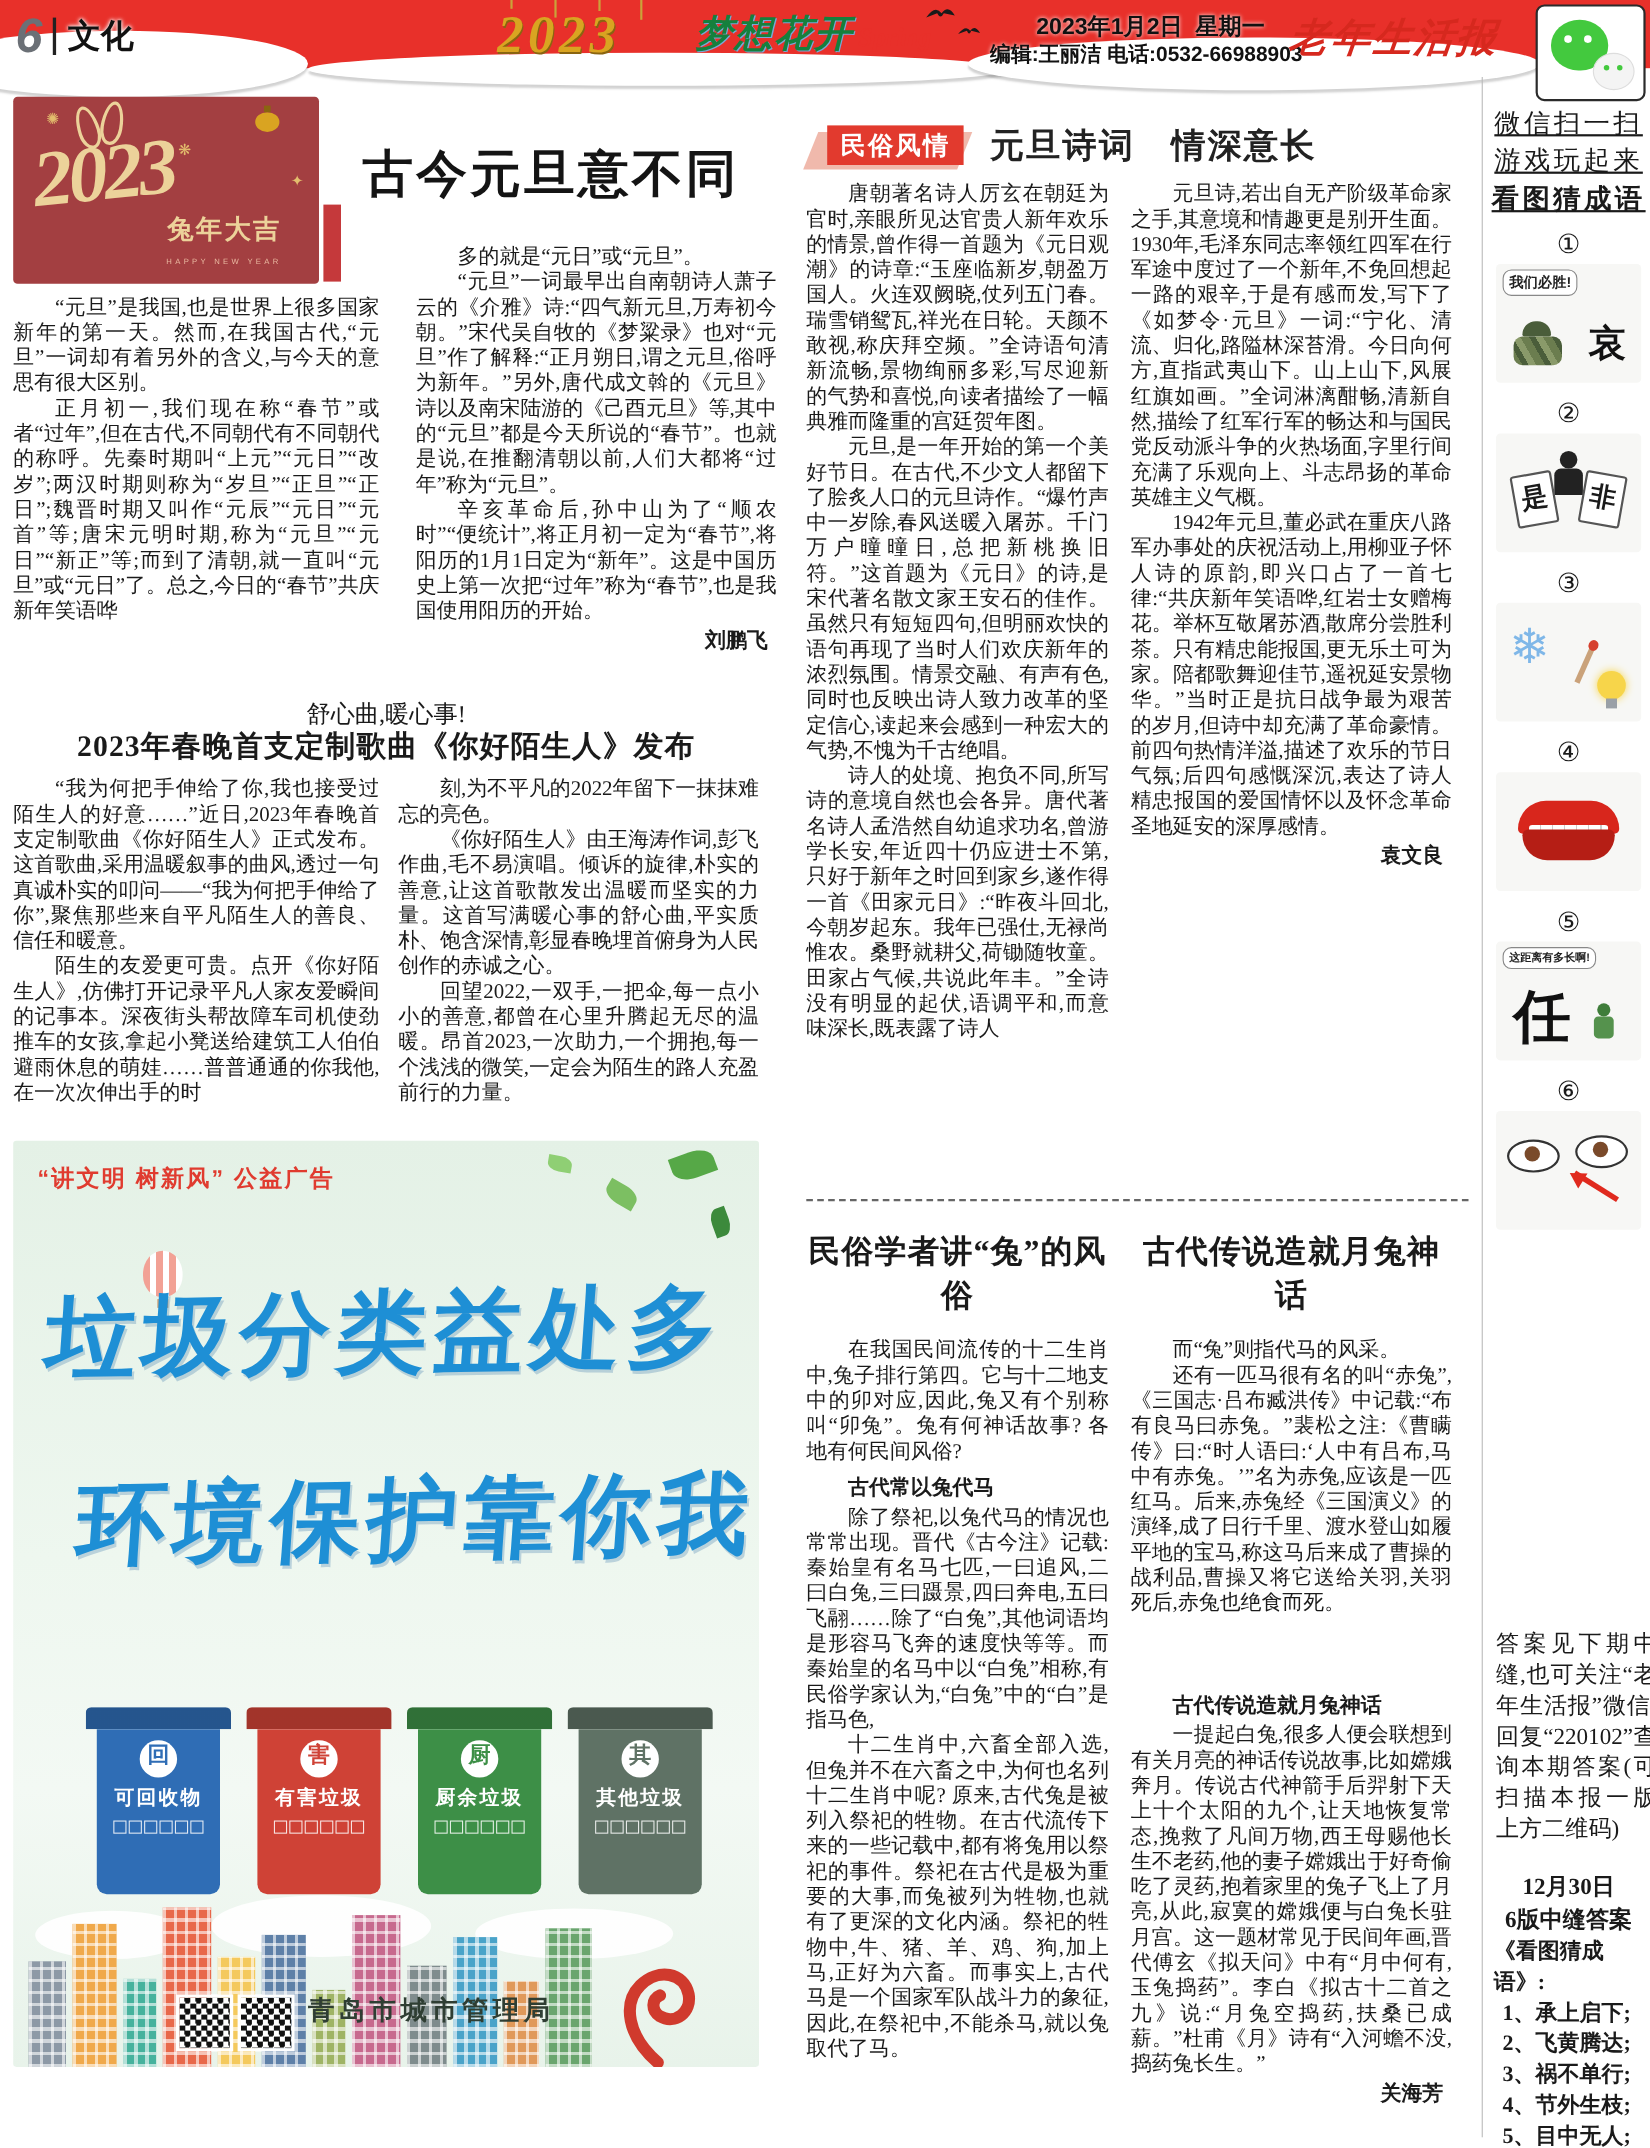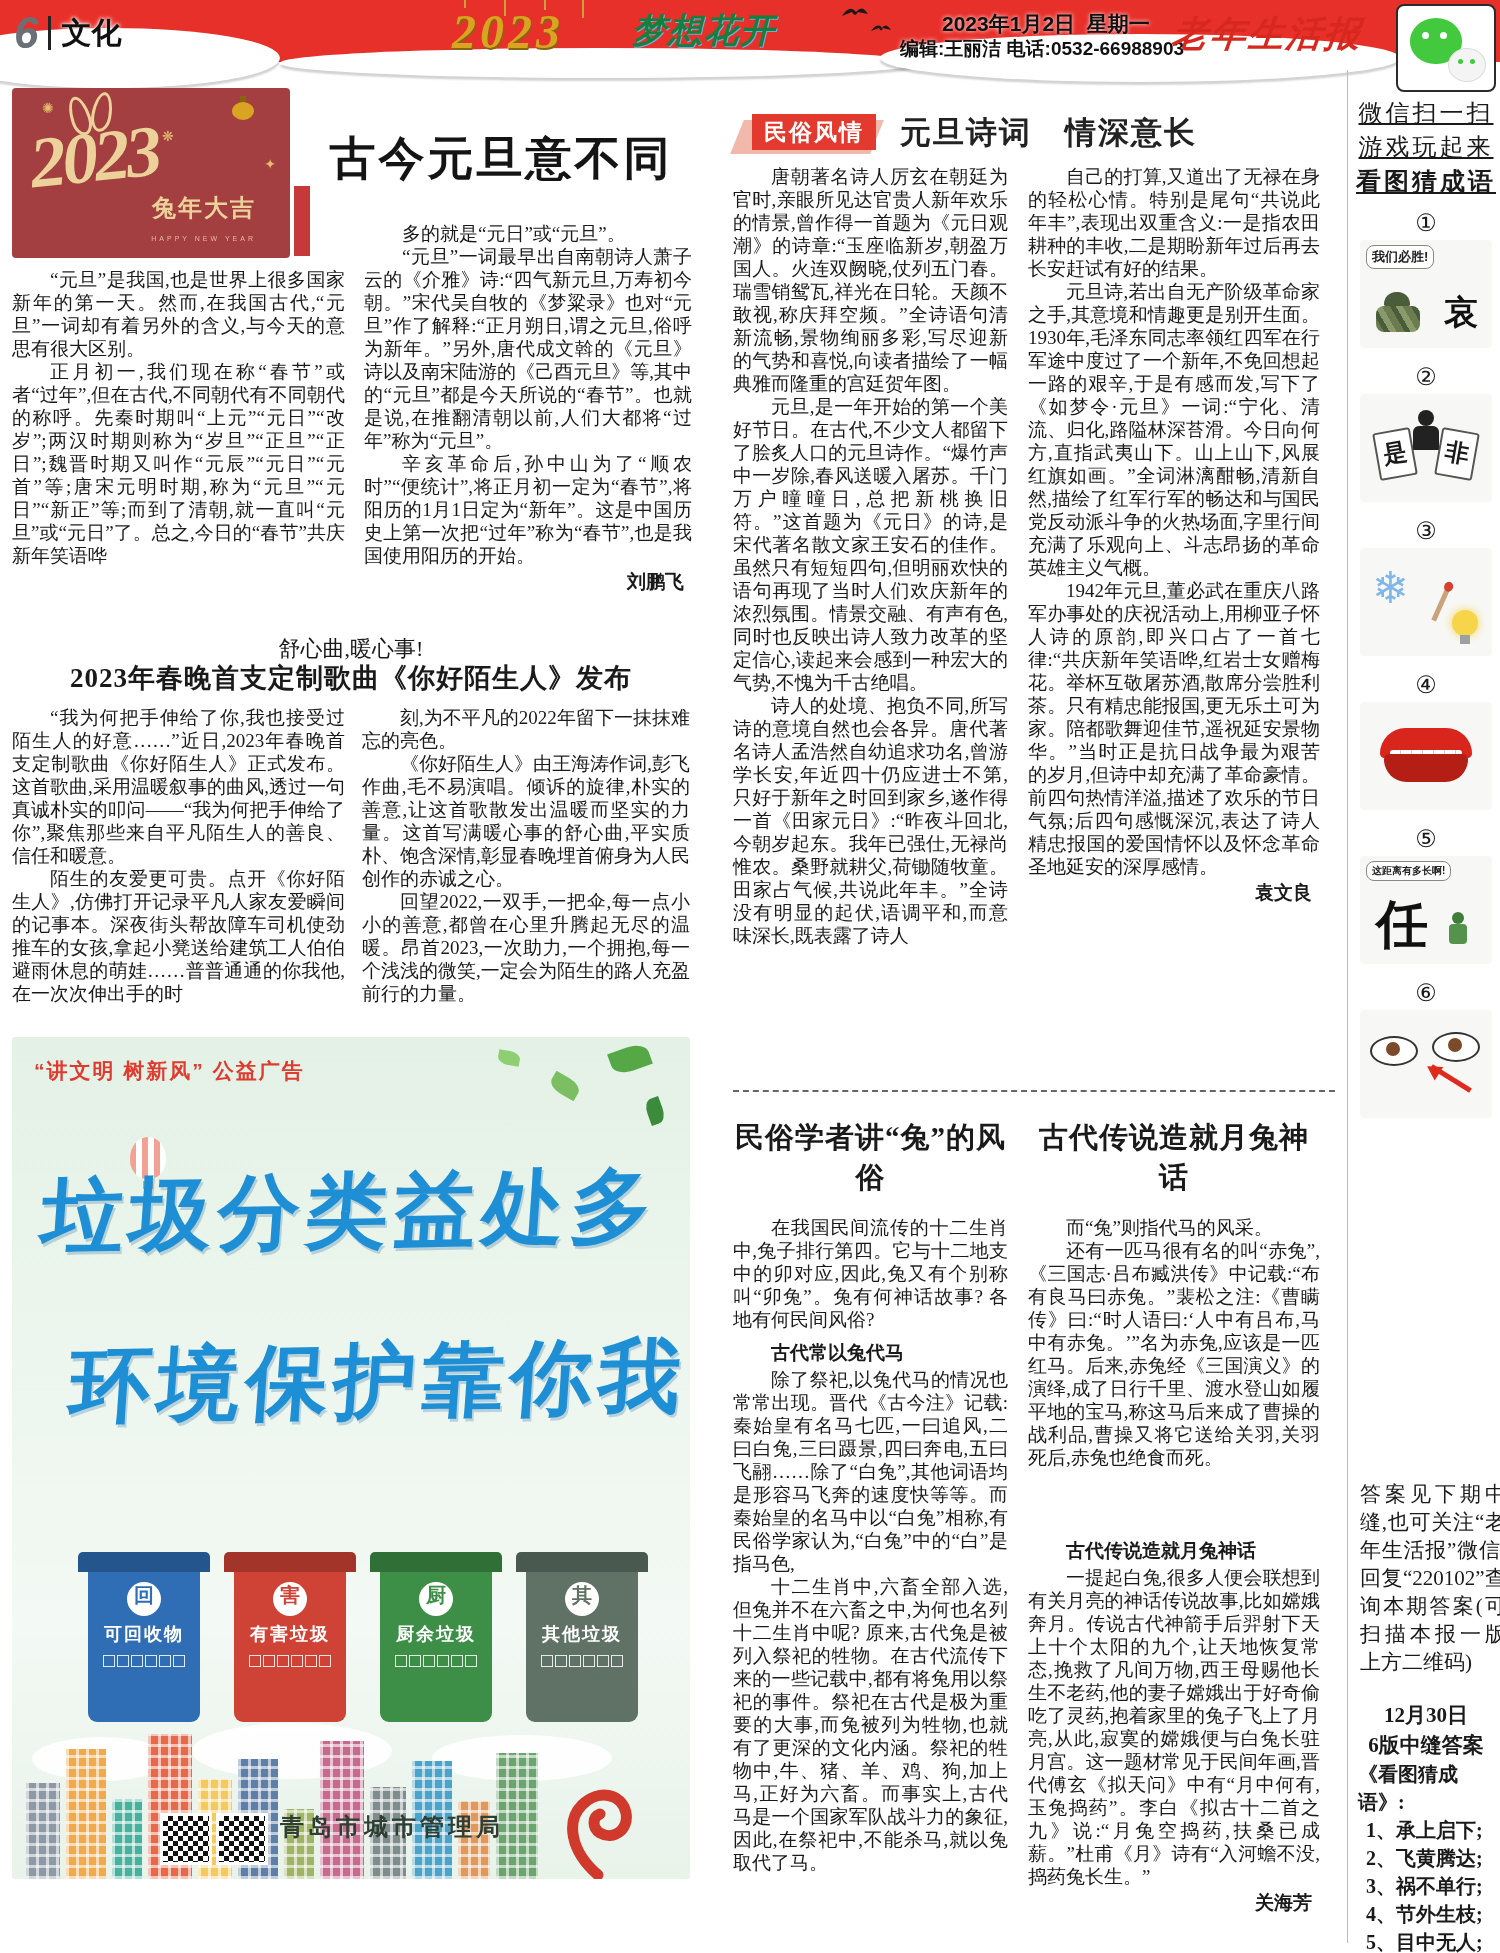--- a/index.html
+++ b/index.html
@@ -146,37 +146,36 @@
   <span class="spark" style="left:150px;top:40px;">❋</span>
   <span class="spark" style="right:14px;top:68px;">✦</span>
 </div>
 <div class="abs title-ribbon"></div>
 <h1 class="abs bigtitle" style="margin:0;">古今元旦意不同</h1>
 
 <div class="abs col" style="left:12px;top:268px;width:333px;">
   <p>“元旦”是我国,也是世界上很多国家新年的第一天。然而,在我国古代,“元旦”一词却有着另外的含义,与今天的意思有很大区别。</p>
   <p>正月初一,我们现在称“春节”或者“过年”,但在古代,不同朝代有不同朝代的称呼。先秦时期叫“上元”“元日”“改岁”;两汉时期则称为“岁旦”“正旦”“正日”;魏晋时期又叫作“元辰”“元日”“元首”等;唐宋元明时期,称为“元旦”“元日”“新正”等;而到了清朝,就一直叫“元旦”或“元日”了。总之,今日的“春节”共庆新年笑语哗</p>
 </div>
-<div class="abs col" style="left:364px;top:222px;width:328px;">
+<div class="abs col" style="left:378px;top:222px;width:328px;">
   <p>多的就是“元日”或“元旦”。</p>
   <p>“元旦”一词最早出自南朝诗人萧子云的《介雅》诗:“四气新元旦,万寿初今朝。”宋代吴自牧的《梦粱录》也对“元旦”作了解释:“正月朔日,谓之元旦,俗呼为新年。”另外,唐代成文斡的《元旦》诗以及南宋陆游的《己酉元旦》等,其中的“元旦”都是今天所说的“春节”。也就是说,在推翻清朝以前,人们大都将“过年”称为“元旦”。</p>
   <p>辛亥革命后,孙中山为了“顺农时”“便统计”,将正月初一定为“春节”,将阳历的1月1日定为“新年”。这是中国历史上第一次把“过年”称为“春节”,也是我国使用阳历的开始。</p>
   <div class="byline">刘鹏飞</div>
 </div>
 
 <div class="abs badge-bg"></div>
 <div class="abs badge">民俗风情</div>
 <h2 class="abs a2title serif-title" style="margin:0;">元旦诗词　情深意长</h2>
 <div class="abs col" style="left:733px;top:165px;width:275px;">
   <p>唐朝著名诗人厉玄在朝廷为官时,亲眼所见达官贵人新年欢乐的情景,曾作得一首题为《元日观潮》的诗章:“玉座临新岁,朝盈万国人。火连双阙晓,仗列五门春。瑞雪销鸳瓦,祥光在日轮。天颜不敢视,称庆拜空频。”全诗语句清新流畅,景物绚丽多彩,写尽迎新的气势和喜悦,向读者描绘了一幅典雅而隆重的宫廷贺年图。</p>
   <p>元旦,是一年开始的第一个美好节日。在古代,不少文人都留下了脍炙人口的元旦诗作。“爆竹声中一岁除,春风送暖入屠苏。千门万户曈曈日,总把新桃换旧符。”这首题为《元日》的诗,是宋代著名散文家王安石的佳作。虽然只有短短四句,但明丽欢快的语句再现了当时人们欢庆新年的浓烈氛围。情景交融、有声有色,同时也反映出诗人致力改革的坚定信心,读起来会感到一种宏大的气势,不愧为千古绝唱。</p>
   <p>诗人的处境、抱负不同,所写诗的意境自然也会各异。唐代著名诗人孟浩然自幼追求功名,曾游学长安,年近四十仍应进士不第,只好于新年之时回到家乡,遂作得一首《田家元日》:“昨夜斗回北,今朝岁起东。我年已强仕,无禄尚惟农。桑野就耕父,荷锄随牧童。田家占气候,共说此年丰。”全诗没有明显的起伏,语调平和,而意味深长,既表露了诗人</p>
 </div>
 <div class="abs col" style="left:1028px;top:165px;width:292px;">
-  <p>自己的打算,又道出了无禄在身的轻松心情。特别是尾句“共说此年丰”,表现出双重含义:一是指农田耕种的丰收,二是期盼新年过后再去长安赶试有好的结果。</p>
   <p>元旦诗,若出自无产阶级革命家之手,其意境和情趣更是别开生面。1930年,毛泽东同志率领红四军在行军途中度过了一个新年,不免回想起一路的艰辛,于是有感而发,写下了《如梦令·元旦》一词:“宁化、清流、归化,路隘林深苔滑。今日向何方,直指武夷山下。山上山下,风展红旗如画。”全词淋漓酣畅,清新自然,描绘了红军行军的畅达和与国民党反动派斗争的火热场面,字里行间充满了乐观向上、斗志昂扬的革命英雄主义气概。</p>
   <p>1942年元旦,董必武在重庆八路军办事处的庆祝活动上,用柳亚子怀人诗的原韵,即兴口占了一首七律:“共庆新年笑语哗,红岩士女赠梅花。举杯互敬屠苏酒,散席分尝胜利茶。只有精忠能报国,更无乐土可为家。陪都歌舞迎佳节,遥祝延安景物华。”当时正是抗日战争最为艰苦的岁月,但诗中却充满了革命豪情。前四句热情洋溢,描述了欢乐的节日气氛;后四句感慨深沉,表达了诗人精忠报国的爱国情怀以及怀念革命圣地延安的深厚感情。</p>
   <div class="byline">袁文良</div>
 </div>
 
 <div class="abs kicker serif-title" style="font-weight:400;">舒心曲,暖心事!</div>
 <h2 class="abs a3title serif-title" style="margin:0;">2023年春晚首支定制歌曲《你好陌生人》发布</h2>
 <div class="abs col" style="left:12px;top:706px;width:333px;">
   <p>“我为何把手伸给了你,我也接受过陌生人的好意……”近日,2023年春晚首支定制歌曲《你好陌生人》正式发布。这首歌曲,采用温暖叙事的曲风,透过一句真诚朴实的叩问——“我为何把手伸给了你”,聚焦那些来自平凡陌生人的善良、信任和暖意。</p>
   <p>陌生的友爱更可贵。点开《你好陌生人》,仿佛打开记录平凡人家友爱瞬间的记事本。深夜街头帮故障车司机使劲推车的女孩,拿起小凳送给建筑工人伯伯避雨休息的萌娃……普普通通的你我他,在一次次伸出手的时</p>

